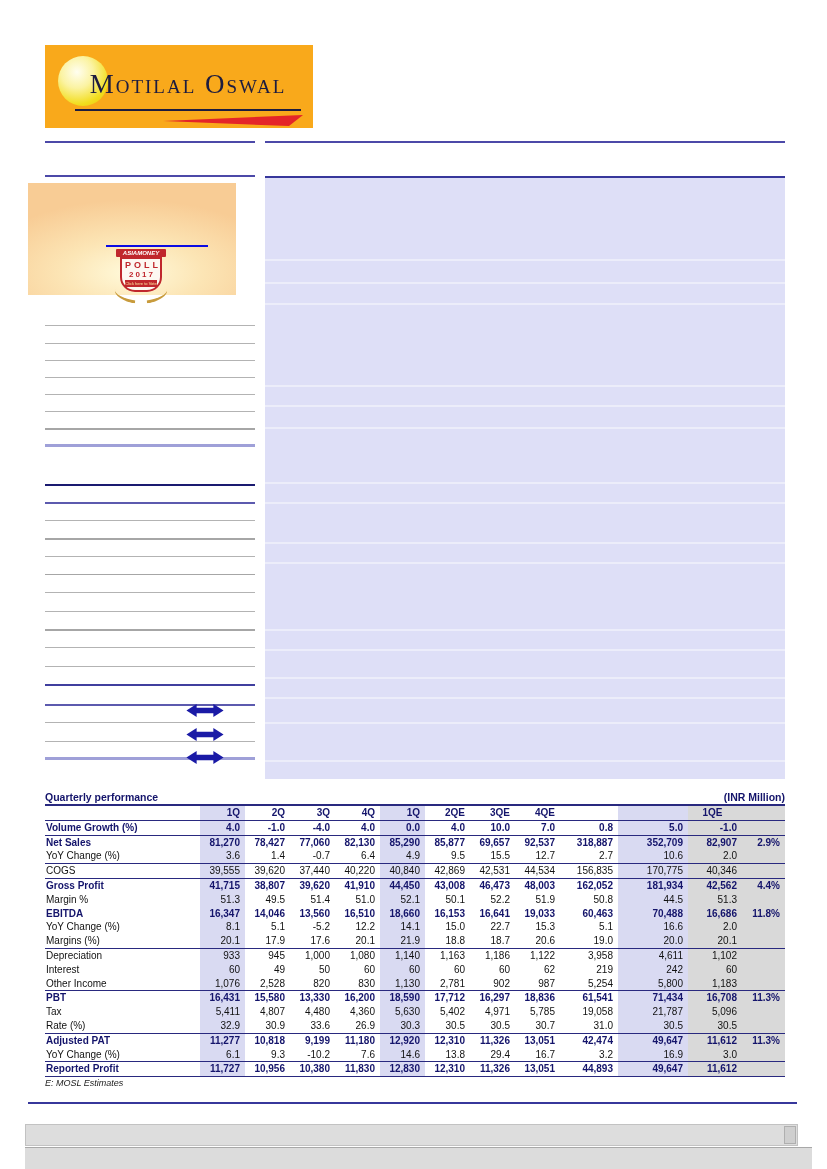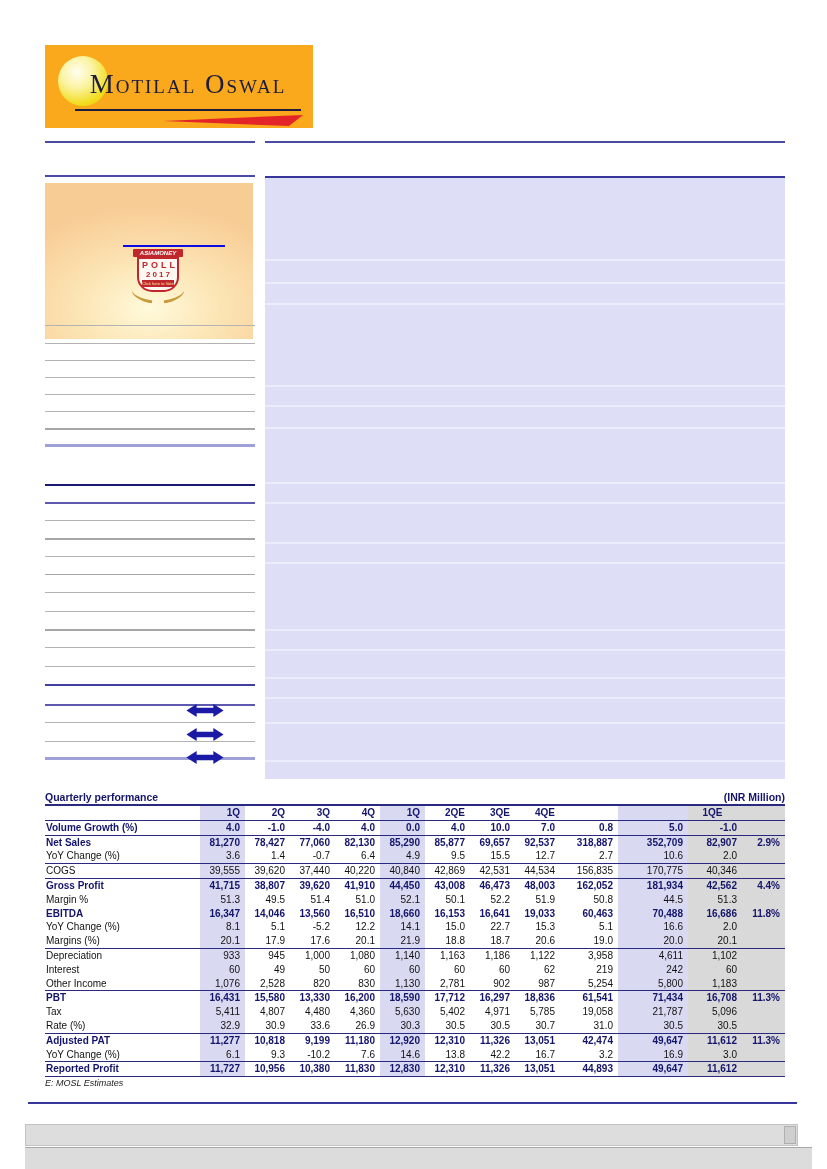--- a/index.html
+++ b/index.html
@@ -14,21 +14,21 @@
                font-family:"Liberation Serif", serif; font-variant:small-caps;
                font-size:27px; letter-spacing:2px; color:#1D1C3F; font-weight:500; }
   .logo-underline { position:absolute; left:30px; top:64px; width:226px; height:2px; background:#1D1C3F; }
   .logo-swoosh { position:absolute; left:118px; top:70px; width:140px; height:11px; background:#E42528;
                  clip-path:polygon(0 55%, 100% 0, 90% 100%); }
 
   
   .rule { position:absolute; height:2px; background:#4C49A8; }
 
   
-  .award-box { position:absolute; left:45px; top:183px; width:208px; height:156px;
+  .award-box { position:absolute; left:28px; top:183px; width:208px; height:112px;
                background:radial-gradient(ellipse 75% 65% at 50% 80%, #FFFADB 0%, #FCE5B5 45%, #F8CC95 100%); }
   .award-link-line { position:absolute; left:78px; top:62px; width:102px; height:2px; background:#0B0BE3; }
   .badge { position:absolute; left:78px; top:66px; width:70px; }
   .badge-banner { background:#C0272D; color:#fff; font-size:6px; font-weight:bold; font-style:italic;
                   text-align:center; padding:1px 0; width:50px; margin:0 auto; border-radius:1px; }
   .badge-shield { width:38px; margin:0 auto; background:#FDF8F2; border:2px solid #C0272D;
                   border-radius:0 0 15px 15px; padding:1px 0 3px; }
   .badge-poll { color:#C0272D; font-weight:bold; font-size:9px; letter-spacing:3px; text-align:center; padding-left:3px; }
   .badge-year { color:#C0272D; font-weight:bold; font-size:8px; letter-spacing:2px; text-align:center; padding-left:2px; }
   .badge-vote { background:#C0272D; color:#FFE9A0; font-size:4px; text-align:center; margin:1px 3px 0; padding:1px 0; }
@@ -447,21 +447,21 @@
             <td class="gray">11.3%</td>
           </tr>
           <tr class="rule-after">
             <td class="lbl indent">YoY Change (%)</td>
             <td class="lav">6.1</td>
             <td>9.3</td>
             <td>-10.2</td>
             <td>7.6</td>
             <td class="lav">14.6</td>
             <td>13.8</td>
-            <td>42.2</td>
+            <td>29.4</td>
             <td>16.7</td>
             <td>3.2</td>
             <td class="lav">16.9</td>
             <td class="gray">3.0</td>
             <td class="gray"></td>
           </tr>
           <tr class="bold rule-after">
             <td class="lbl">Reported Profit</td>
             <td class="lav">11,727</td>
             <td>10,956</td>

